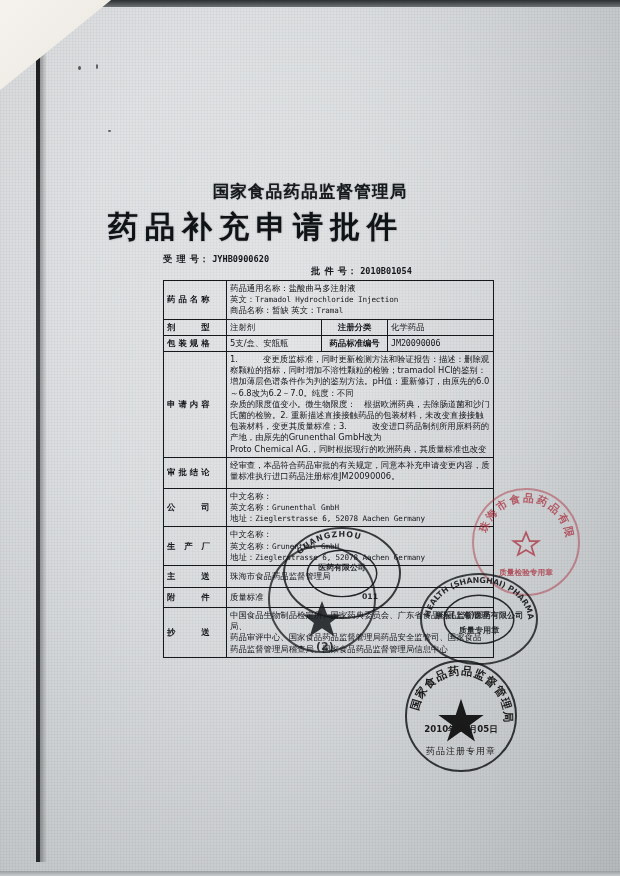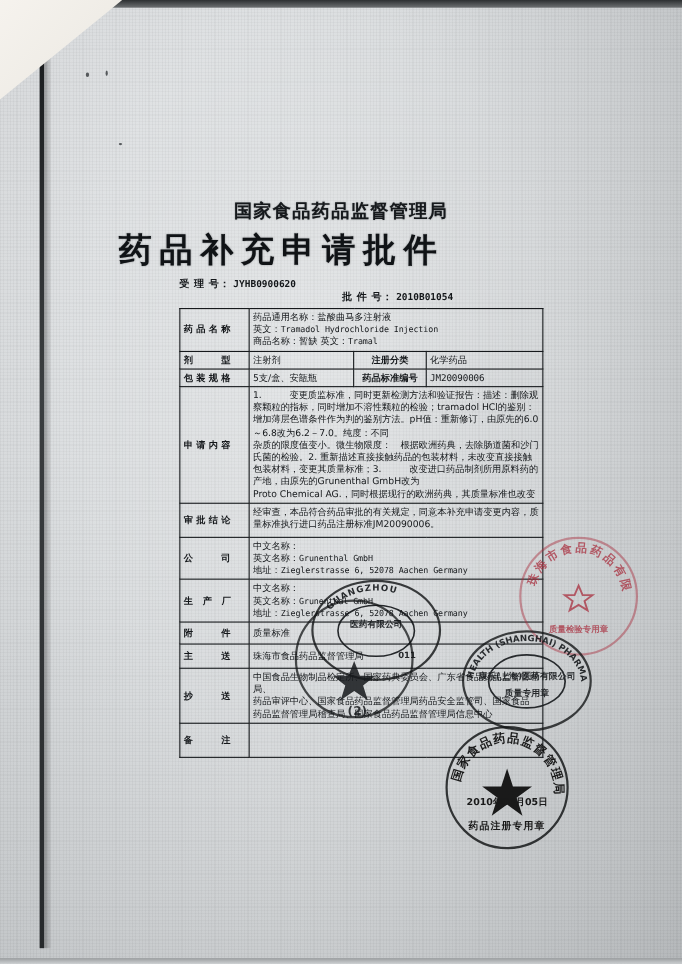--- a/index.html
+++ b/index.html
@@ -86,21 +86,21 @@
   .redstamp{border:2.6px solid rgba(168,42,58,0.62);}
   .curved{position:absolute;inset:0;}
   .curved text{font-weight:bold;}
   .datestamp{
     position:absolute;left:50%;top:62%;transform:translate(-50%,-50%);
     font-size:8.6px;font-weight:bold;color:#111;white-space:nowrap;
     font-family:"DejaVu Sans","Liberation Sans",sans-serif;
   }
   .botline{
     position:absolute;left:50%;top:80%;transform:translate(-50%,-50%);
-    font-size:9px;font-weight:bold;color:#111;white-space:nowrap;letter-spacing:1px;
+    font-size:9px;font-weight:normal;color:#111;white-space:nowrap;letter-spacing:1px;
   }
   .speck{position:absolute;background:#2a2d30;border-radius:50%;opacity:.75;}
 </style>
 </head>
 <body>
 
 <div id="sheet"></div>
 <div id="vign"></div>
 <div class="edge-top"></div>
 <div class="edge-left"></div>
@@ -190,42 +190,38 @@
     <tr>
       <td class="lbl">生 产 厂</td>
       <td class="blk cell3" colspan="3" style="height:32px;vertical-align:top;">
         <div><span>中文名称：</span><span></span></div>
         <div><span>英文名称：</span><span class="en">Grunenthal GmbH</span></div>
         <div><span>地址：</span><span class="en">Zieglerstrasse 6, 52078 Aachen Germany</span></div>
       </td>
     </tr>
 
     <tr>
+      <td class="lbl">主　　送</td>
+      <td class="blk" colspan="3" style="height:17px;">珠海市食品药品监督管理局</td>
+    </tr>
+
+    <tr>
       <td class="lbl">附　　件</td>
       <td class="blk" colspan="3" style="height:15px;">质量标准</td>
-    </tr>
-
-    <tr>
-      <td class="lbl">主　　送</td>
-      <td class="blk" colspan="3" style="height:17px;">珠海市食品药品监督管理局</td>
     </tr>
 
     <tr>
       <td class="lbl">抄　　送</td>
       <td class="blk" colspan="3" style="height:32px;vertical-align:top;">
         <p style="margin:0">中国食品生物制品检定所、国家药典委员会、广东省食品药品监督管理局、</p>
         <p style="margin:0">药品审评中心、国家食品药品监督管理局药品安全监管司、国家食品</p>
         <p style="margin:0">药品监督管理局稽查局、国家食品药品监督管理局信息中心</p>
       </td>
     </tr>
 
-    <tr>
-      <td class="lbl">备　　注</td>
-      <td class="blk" colspan="3" style="height:26px;"></td>
-    </tr>
   </tbody>
     </table>
 
   <div class="stamp circ redstamp" style="left:472px;top:488px;width:108px;height:108px;opacity:.72;">
     <svg class="curved" viewBox="0 0 108 108">
       <defs>
           <path id="redArc" d="M 12,54 A 42,42 0 0 1 96,54"></path>
         </defs>
       <text fill="#a82a3a" font-size="11" font-family="'DejaVu Sans',sans-serif" letter-spacing="2.4">
         <textPath href="#redArc" startOffset="7%" id="redArcTxt">珠海市食品药品有限公司</textPath>

